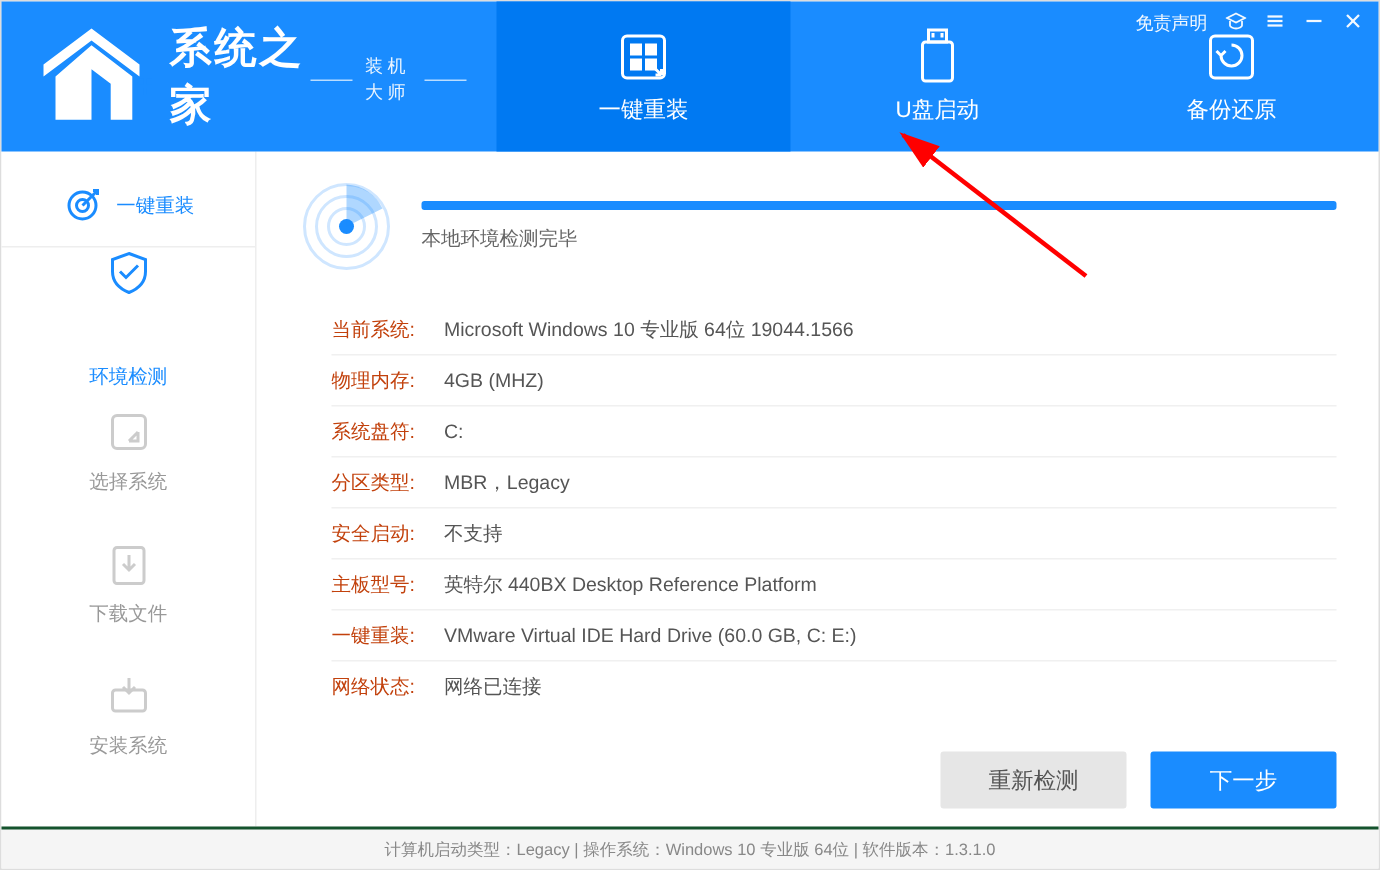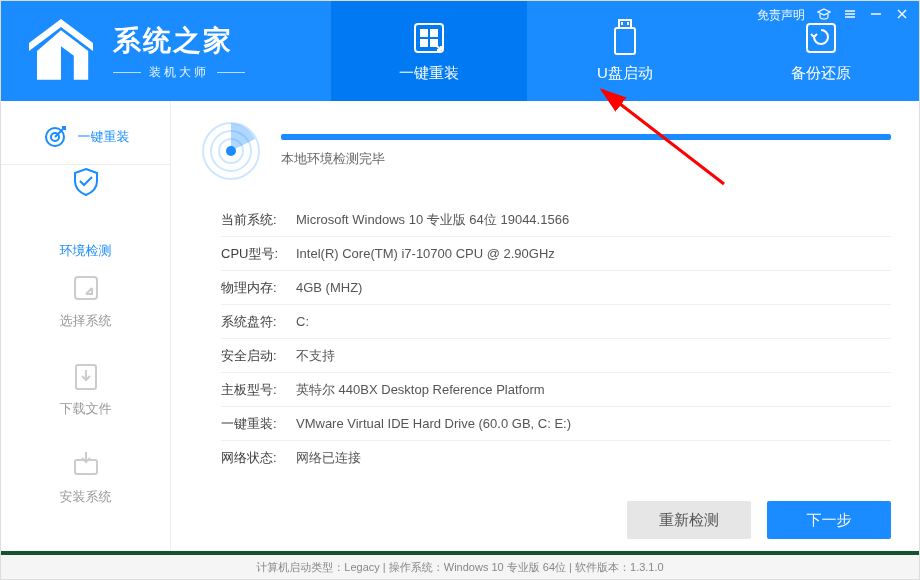--- a/index.html
+++ b/index.html
@@ -4,21 +4,21 @@
 <style>
 * { margin: 0; padding: 0; box-sizing: border-box; }
 html, body { width: 920px; height: 580px; font-family: "Microsoft YaHei", Arial, sans-serif; overflow: hidden; }
 
 .app { width: 920px; height: 580px; display: flex; flex-direction: column; background: #fff; border: 1px solid #ddd; }
 
 
 .header { height: 100px; background: #1A8CFF; display: flex; align-items: stretch; position: relative; color: #fff; }
 .logo-area { display: flex; align-items: center; padding: 0 20px; width: 330px; }
 .logo-icon { width: 80px; height: 80px; margin-right: 12px; }
-.logo-text { display: flex; flex-direction: column; }
+.logo-text { display: flex; flex-direction: row; }
 .logo-title { font-size: 28px; font-weight: bold; letter-spacing: 2px; }
 .logo-sub-wrap { display: flex; align-items: center; margin-top: 4px; }
 .logo-line { flex: 0 0 28px; height: 1px; background: rgba(255,255,255,.7); }
 .logo-sub { font-size: 12px; letter-spacing: 3px; margin: 0 8px; opacity: .9; }
 
 .top-nav { display: flex; flex: 1; }
 .top-tab { flex: 1; display: flex; flex-direction: column; align-items: center; justify-content: center; cursor: pointer; font-size: 15px; }
 .top-tab.active { background: #0079F2; }
 .top-tab-icon { width: 36px; height: 36px; margin-bottom: 8px; display: flex; align-items: center; justify-content: center; }
 
@@ -39,29 +39,29 @@
 
 .progress-row { display: flex; align-items: center; gap: 18px; margin-bottom: 8px; }
 .radar { width: 64px; height: 64px; }
 .prog-col { flex: 1; display: flex; flex-direction: column; gap: 10px; }
 .progress-bar { height: 6px; background: #1A8CFF; width: 100%; border-radius: 2px; }
 .prog-label { font-size: 13px; color: #666; }
 
 .info-list { margin-top: 12px; margin-left: 22px; }
 .row { display: flex; align-items: center; height: 34px; font-size: 13px; color: #555; border-bottom: 1px solid #f0f0f0; }
 .row:last-child { border-bottom: none; }
-.row-label { width: 75px; color: #404040; }
+.row-label { width: 75px; color: #c2410c; }
 .row-val { color: #555; }
 
 .btn-row { position: absolute; right: 28px; bottom: 12px; display: flex; gap: 16px; }
 .btn { width: 124px; height: 38px; display: flex; align-items: center; justify-content: center; font-size: 15px; cursor: pointer; border-radius: 2px; }
 .btn-grey { background: #e6e6e6; color: #555; }
 .btn-blue { background: #1A8CFF; color: #fff; }
 
-.footer { height: 28px; background: #f5f5f5; border-top: 4px solid #14532d; font-size: 11px; color: #888; display: flex; align-items: center; justify-content: center; }
+.footer { height: 28px; background: #f5f5f5; border-top: 2px solid #14532d; font-size: 11px; color: #888; display: flex; align-items: center; justify-content: center; }
 
 
 .arrow { position: absolute; top: 84px; left: 594px; pointer-events: none; z-index: 50; }
 </style>
 </head>
 <body>
 
 <div class="app">
 
   <div class="header">
@@ -210,30 +210,30 @@
           <div class="prog-label">本地环境检测完毕</div>
         </div>
       </div>
 
       <div class="info-list">
         <div class="row">
             <span class="row-label">当前系统:</span>
             <span class="row-val">Microsoft Windows 10 专业版 64位 19044.1566</span>
           </div>
         <div class="row">
-            <span class="row-label">CPU型号:</span>
-            <span class="row-val">Intel(R) Core(TM) i7-10700 CPU @ 2.90GHz</span>
-          </div>
-        <div class="row">
             <span class="row-label">物理内存:</span>
             <span class="row-val">4GB (MHZ)</span>
           </div>
         <div class="row">
             <span class="row-label">系统盘符:</span>
             <span class="row-val">C:</span>
+          </div>
+        <div class="row">
+            <span class="row-label">分区类型:</span>
+            <span class="row-val">MBR，Legacy</span>
           </div>
         <div class="row">
             <span class="row-label">安全启动:</span>
             <span class="row-val">不支持</span>
           </div>
         <div class="row">
             <span class="row-label">主板型号:</span>
             <span class="row-val">英特尔 440BX Desktop Reference Platform</span>
           </div>
         <div class="row">

